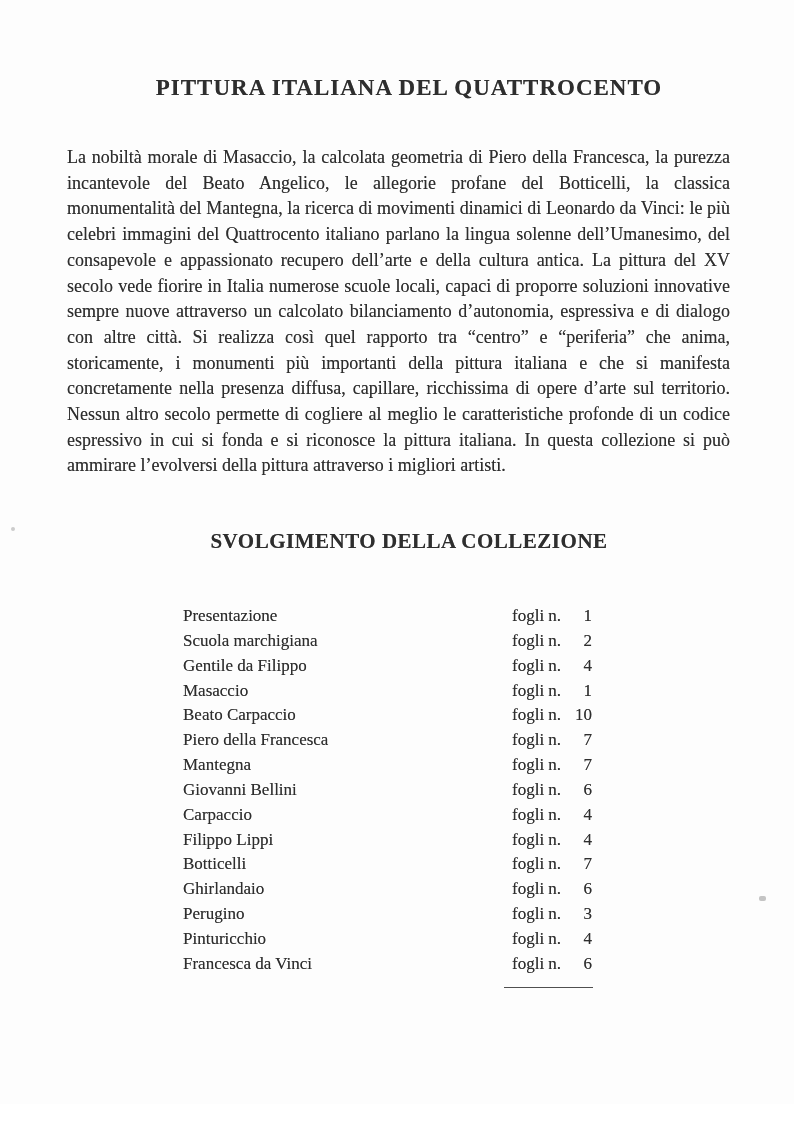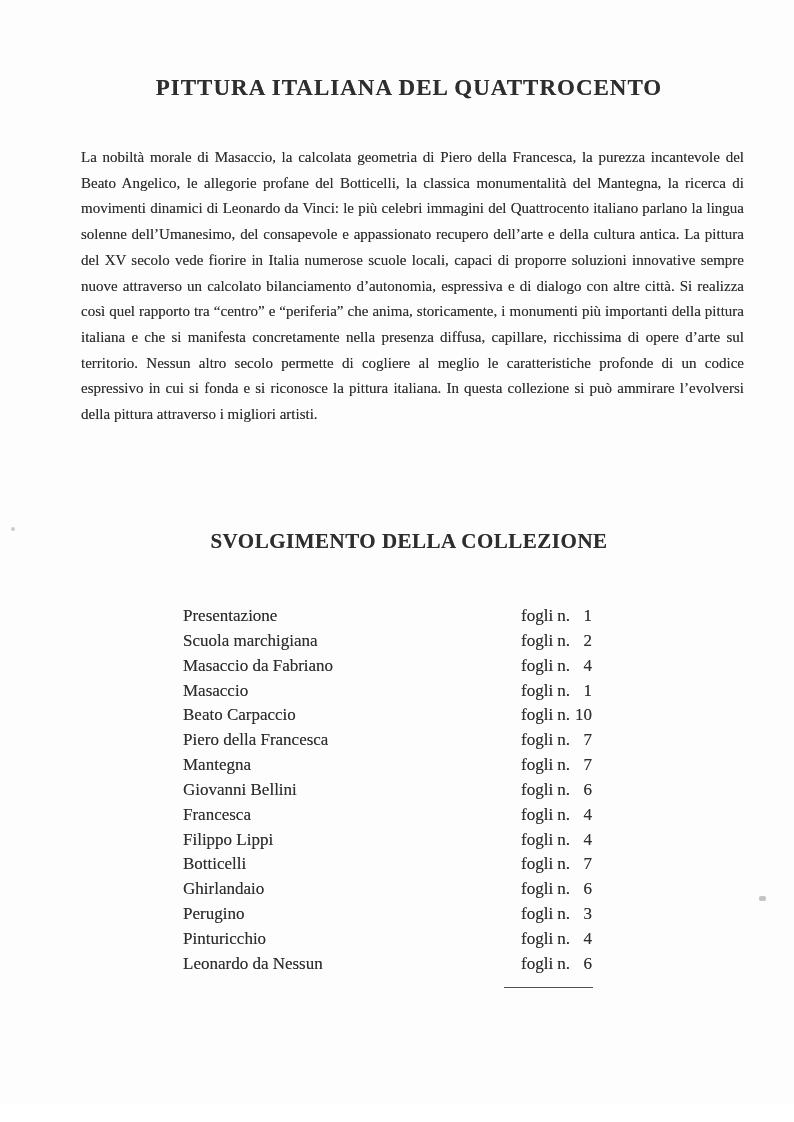--- a/index.html
+++ b/index.html
@@ -18,38 +18,38 @@
     padding-left: 24px;
   }
   .doc-title {
     position: absolute; top: 75px; left: 0; width: 100%;
     text-align: center;
     font-size: 23px; font-weight: bold; letter-spacing: 1px;
     line-height: 1.1;
     white-space: nowrap;
   }
   .intro {
-    position: absolute; top: 145px; left: 81px; width: 663px;
-    font-size: 15px; line-height: 25.7px;
+    position: absolute; top: 145px; left: 67px; width: 663px;
+    font-size: 18px; line-height: 25.7px;
     text-align: justify;
   }
   .section-heading {
     position: absolute; top: 530px; left: 0; width: 100%;
     text-align: center;
     font-size: 21px; font-weight: bold; letter-spacing: 0.5px;
     line-height: 1.1;
     white-space: nowrap;
   }
   .collection-list {
     position: absolute; top: 606px; left: 183px; width: 409px;
     font-size: 17px;
   }
   .c-row { position: relative; height: 24.85px; }
   .artist { position: absolute; left: 0; top: 0; white-space: nowrap; }
-  .fogli-label { position: absolute; left: 338px; top: 0; white-space: nowrap; }
+  .fogli-label { position: absolute; left: 329px; top: 0; white-space: nowrap; }
   .count { position: absolute; right: 0; top: 0; width: 40px; text-align: right; }
   .total-rule {
     position: absolute; top: 987px; left: 504px;
     width: 89px; height: 1px; background: #4f4f4f;
   }
   .total-row {
     position: absolute; top: 999px; left: 183px; width: 409px;
     height: 25px; font-size: 17px;
   }
   .speck-1 {
@@ -79,21 +79,21 @@
       <span class="artist">Presentazione</span>
       <span class="fogli-label">fogli n.</span>
       <span class="count">1</span>
     </div>
     <div class="c-row">
       <span class="artist">Scuola marchigiana</span>
       <span class="fogli-label">fogli n.</span>
       <span class="count">2</span>
     </div>
     <div class="c-row">
-      <span class="artist">Masaccio da Fabriano</span>
+      <span class="artist">Gentile da Filippo</span>
       <span class="fogli-label">fogli n.</span>
       <span class="count">4</span>
     </div>
     <div class="c-row">
       <span class="artist">Masaccio</span>
       <span class="fogli-label">fogli n.</span>
       <span class="count">1</span>
     </div>
     <div class="c-row">
       <span class="artist">Beato Carpaccio</span>
@@ -109,21 +109,21 @@
       <span class="artist">Mantegna</span>
       <span class="fogli-label">fogli n.</span>
       <span class="count">7</span>
     </div>
     <div class="c-row">
       <span class="artist">Giovanni Bellini</span>
       <span class="fogli-label">fogli n.</span>
       <span class="count">6</span>
     </div>
     <div class="c-row">
-      <span class="artist">Francesca</span>
+      <span class="artist">Carpaccio</span>
       <span class="fogli-label">fogli n.</span>
       <span class="count">4</span>
     </div>
     <div class="c-row">
       <span class="artist">Filippo Lippi</span>
       <span class="fogli-label">fogli n.</span>
       <span class="count">4</span>
     </div>
     <div class="c-row">
       <span class="artist">Botticelli</span>
@@ -139,21 +139,21 @@
       <span class="artist">Perugino</span>
       <span class="fogli-label">fogli n.</span>
       <span class="count">3</span>
     </div>
     <div class="c-row">
       <span class="artist">Pinturicchio</span>
       <span class="fogli-label">fogli n.</span>
       <span class="count">4</span>
     </div>
     <div class="c-row">
-      <span class="artist">Leonardo da Nessun</span>
+      <span class="artist">Francesca da Vinci</span>
       <span class="fogli-label">fogli n.</span>
       <span class="count">6</span>
     </div>
   </div>
 
   <div class="total-rule"></div>
 
 
   <div class="speck-1"></div>
   <div class="speck-2"></div>

